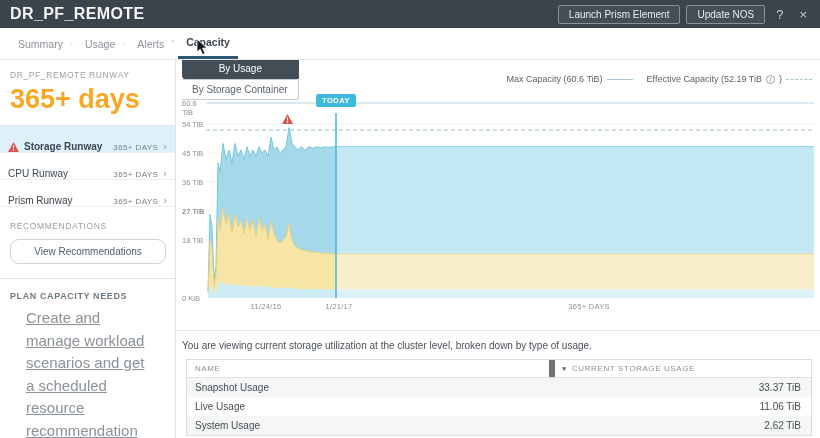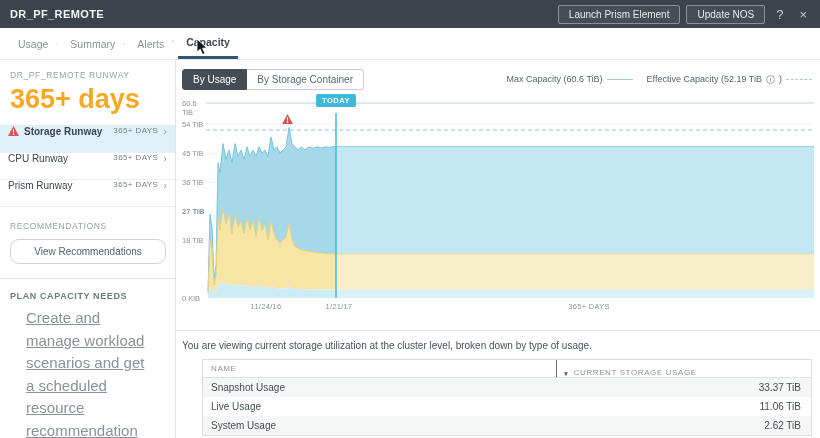--- a/index.html
+++ b/index.html
@@ -2,58 +2,58 @@
 <html><head>
 <meta charset="utf-8">
 <style>
   * { margin:0; padding:0; box-sizing:border-box; }
   html,body { width:820px; height:438px; overflow:hidden; }
   body { font-family:"Liberation Sans","DejaVu Sans",sans-serif; background:#fff; color:#333; position:relative; }
   button { font-family:inherit; cursor:pointer; }
 
   
   .header { height:28px; background:#3b444c; display:flex; align-items:center; padding:0 8px 0 10px; gap:6px; }
-  .header-title { color:#f2f4f5; font-size:11px; font-weight:bold; letter-spacing:.4px; flex:1; }
+  .header-title { color:#f2f4f5; font-size:16px; font-weight:bold; letter-spacing:.4px; flex:1; }
   .hbtn { background:rgba(255,255,255,.05); border:1px solid #8a9199; color:#e8eaec; font-size:10px; padding:3px 10px; border-radius:2px; }
   .hicon { color:#c6cbd0; font-size:13px; padding:0 5px; cursor:pointer; }
 
   
   .tabbar { height:32px; border-bottom:1px solid #e9e9e9; display:flex; align-items:stretch; padding-left:4px; }
   .tab { display:flex; align-items:center; padding:0 8px; font-size:10.5px; color:#8b9298; cursor:pointer; position:relative; margin-left:6px; }
   .tab + .tab::before { content:"·"; position:absolute; left:-7px; top:50%; transform:translateY(-55%); color:#c2c7cb; }
   .tab.active { color:#3c4650; font-weight:bold; border-bottom:3px solid #2f5876; }
 
   .cursor { position:absolute; left:196px; top:38px; z-index:50; pointer-events:none; }
 
   
   .layout { display:flex; height:378px; overflow:hidden; }
 
   
   .sidebar { width:176px; flex-shrink:0; border-right:1px solid #e3e3e3; background:#fff; }
   .sb-title { font-size:8.5px; color:#9aa1a7; letter-spacing:.6px; padding:10px 10px 2px; }
   .sb-big { color:#f9a825; font-size:27px; font-weight:bold; padding:2px 10px 10px; }
   .sb-list { border-top:1px solid #e9e9e9; }
-  .sb-item { height:27px; display:flex; align-items:flex-start; padding:0 8px; border-bottom:1px solid #eeeeee; font-size:10px; color:#4a525a; cursor:pointer; gap:5px; }
+  .sb-item { height:27px; display:flex; align-items:flex-end; padding:0 8px; border-bottom:1px solid #eeeeee; font-size:10px; color:#4a525a; cursor:pointer; gap:5px; }
   .sb-item.selected { background:#def1f9; }
   .sb-item .label { flex:1; color:#3c4650; }
   .sb-item.selected .label { font-weight:bold; }
   .sb-days { font-size:8px; color:#76808a; letter-spacing:.4px; }
   .sb-chev { color:#98a0a8; font-size:11px; line-height:1; }
   .alert-ico { display:inline-flex; width:11px; }
   .sb-sec { font-size:8.5px; color:#9aa1a7; letter-spacing:.6px; padding:14px 10px 8px; }
   .sb-btn { display:block; margin:0 10px; width:156px; padding:6px 0; background:#fff; border:1px solid #cfd3d6; border-radius:9px; font-size:10px; color:#55606a; text-align:center; }
   .sb-div { border-top:1px solid #e3e3e3; margin-top:14px; }
   .sb-plan-title { font-size:9px; color:#6e7a84; letter-spacing:.6px; padding:12px 10px 6px; font-weight:bold; }
   .sb-plan-text { font-size:15px; color:#8b9298; line-height:1.5; padding:0 26px;text-decoration:underline; }
   .sb-start { display:block; margin:14px 10px 0; width:156px; padding:7px 0; background:#b91c1c; border:none; border-radius:3px; font-size:10.5px; color:#fbfeff; text-align:left; }
 
   
   .main { flex:1; padding:8px 4px 0 6px; position:relative; background:#fff; }
   .toolbar { display:flex; align-items:center; height:22px; }
-  .toggle { display:flex; }
+  .toggle { display:flex;flex-direction:column; }
   .tg { font-size:10px; padding:4px 10px; border:1px solid #c8cdd1; background:#fff; color:#5a646d; }
   .tg.active { background:#434d56; border-color:#434d56; color:#fff; border-radius:3px 0 0 3px; }
   .tg.right { border-radius:0 3px 3px 0; border-left:none; }
   .legend { margin-left:auto; display:flex; align-items:center; gap:14px; font-size:9px; color:#5a646d; padding-right:4px; }
   .lg-item { display:flex; align-items:center; gap:4px; }
   .lg-line { width:26px; height:0; border-top:1px solid #a9c8d4; }
   .lg-line.dashed { border-top-style:dashed; }
   .info-i { display:inline-flex; width:9px; height:9px; border:1px solid #9aa6af; border-radius:50%; font-size:6.5px; align-items:center; justify-content:center; color:#7c8994; font-style:italic; cursor:pointer; }
 
   
@@ -61,46 +61,46 @@
   .ylabel { position:absolute; left:0; width:24px; font-size:7.5px; color:#8b9298; line-height:9px; }
   #plot { position:absolute; left:24px; top:4px; }
   .xlabel { position:absolute; top:208px; font-size:7.5px; color:#8b9298; transform:translateX(-50%); letter-spacing:.3px; white-space:nowrap;margin-left:11px; }
   .today-badge { position:absolute; left:154px; top:0; transform:translateX(-50%); background:#3fb9db; color:#fff; font-size:7.5px; font-weight:bold; letter-spacing:.5px; padding:2px 6px; border-radius:2px; }
   .chart-alert { position:absolute; left:100px; top:16px; }
 
   .main-div { border-top:1px solid #e6e6e6; margin:14px -4px 0 -6px; }
   .caption { font-size:10px; color:#4a525a; margin:9px 0 8px; }
 
   
-  .table { margin:0 4px 0 20px; border:1px solid #ddd; }
+  .table { margin:0 4px 0 4px; border:1px solid #ddd; }
   .thead { display:flex; height:18px; align-items:center; background:#fff; border-bottom:1px solid #e0e0e0; }
   .th-name { flex:0 0 58%; font-size:8px; color:#8b9298; letter-spacing:.6px; padding-left:8px; cursor:pointer; }
-  .th-val { flex:1; font-size:8px; color:#8b9298; letter-spacing:.6px; display:flex; align-items:flex-end; gap:4px; height:100%; border-left:1px solid #737373; padding-left:6px; cursor:pointer; }
+  .th-val { flex:1; font-size:8px; color:#8b9298; letter-spacing:.6px; display:flex; align-items:center; gap:4px; height:100%; border-left:6px solid #737373; padding-left:6px; cursor:pointer; }
   .sort-arrow { color:#555d64; font-size:6.5px; }
   .trow { display:flex; height:19px; align-items:center; font-size:10px; color:#454d54; }
   .tbody .trow:nth-child(odd) { background:#f5f6f6; }
   .td-name { flex:0 0 58%; padding-left:8px; }
   .td-val { flex:1; text-align:right; padding-right:10px; }
 </style>
 </head>
 <body>
 
 <div class="app">
 
   <div class="header">
     <div class="header-title">DR_PF_REMOTE</div>
     <button class="hbtn">Launch Prism Element</button>
     <button class="hbtn">Update NOS</button>
     <div class="hicon">?</div>
     <div class="hicon">×</div>
   </div>
 
   <div class="tabbar">
+    <div class="tab">Summary</div>
     <div class="tab">Usage</div>
-    <div class="tab">Summary</div>
     <div class="tab">Alerts</div>
     <div class="tab active">Capacity</div>
   </div>
 
   <svg class="cursor" width="12" height="18" viewBox="0 0 12 18">
     <path d="M1 1 L1 14 L4.2 11.2 L6.6 16.6 L9 15.4 L6.6 10.2 L11 10 Z" fill="#1a1a1a" stroke="#fff" stroke-width="0.8"></path>
   </svg>
 
   <div class="layout">
 

